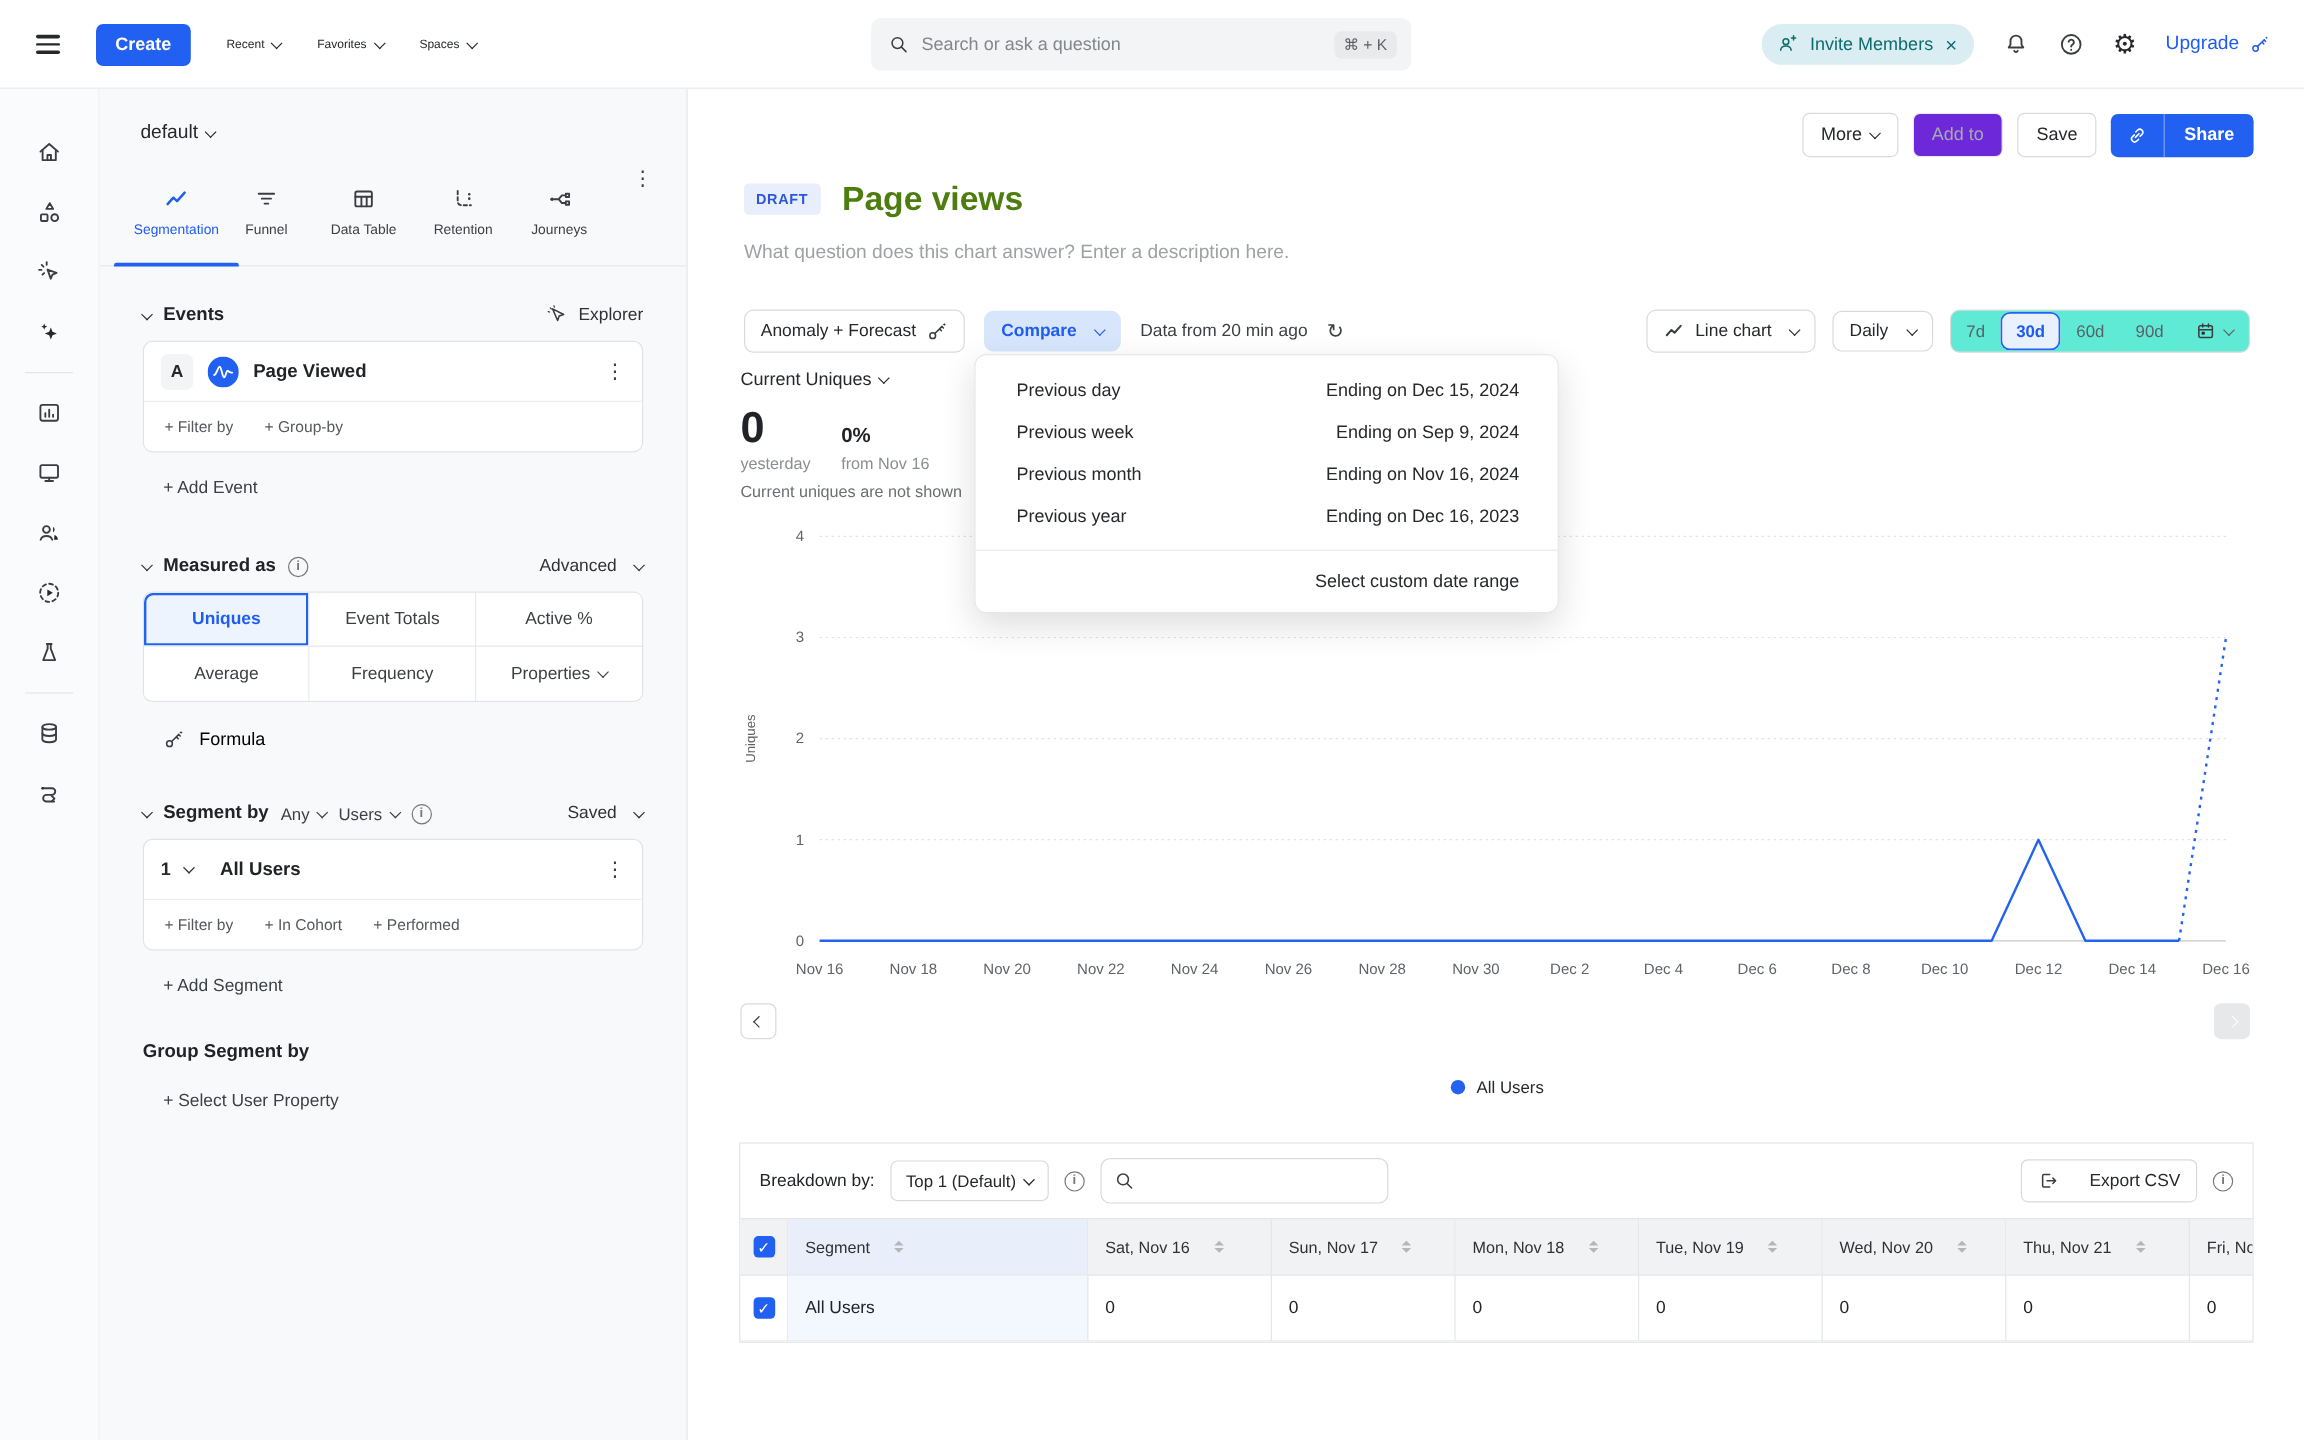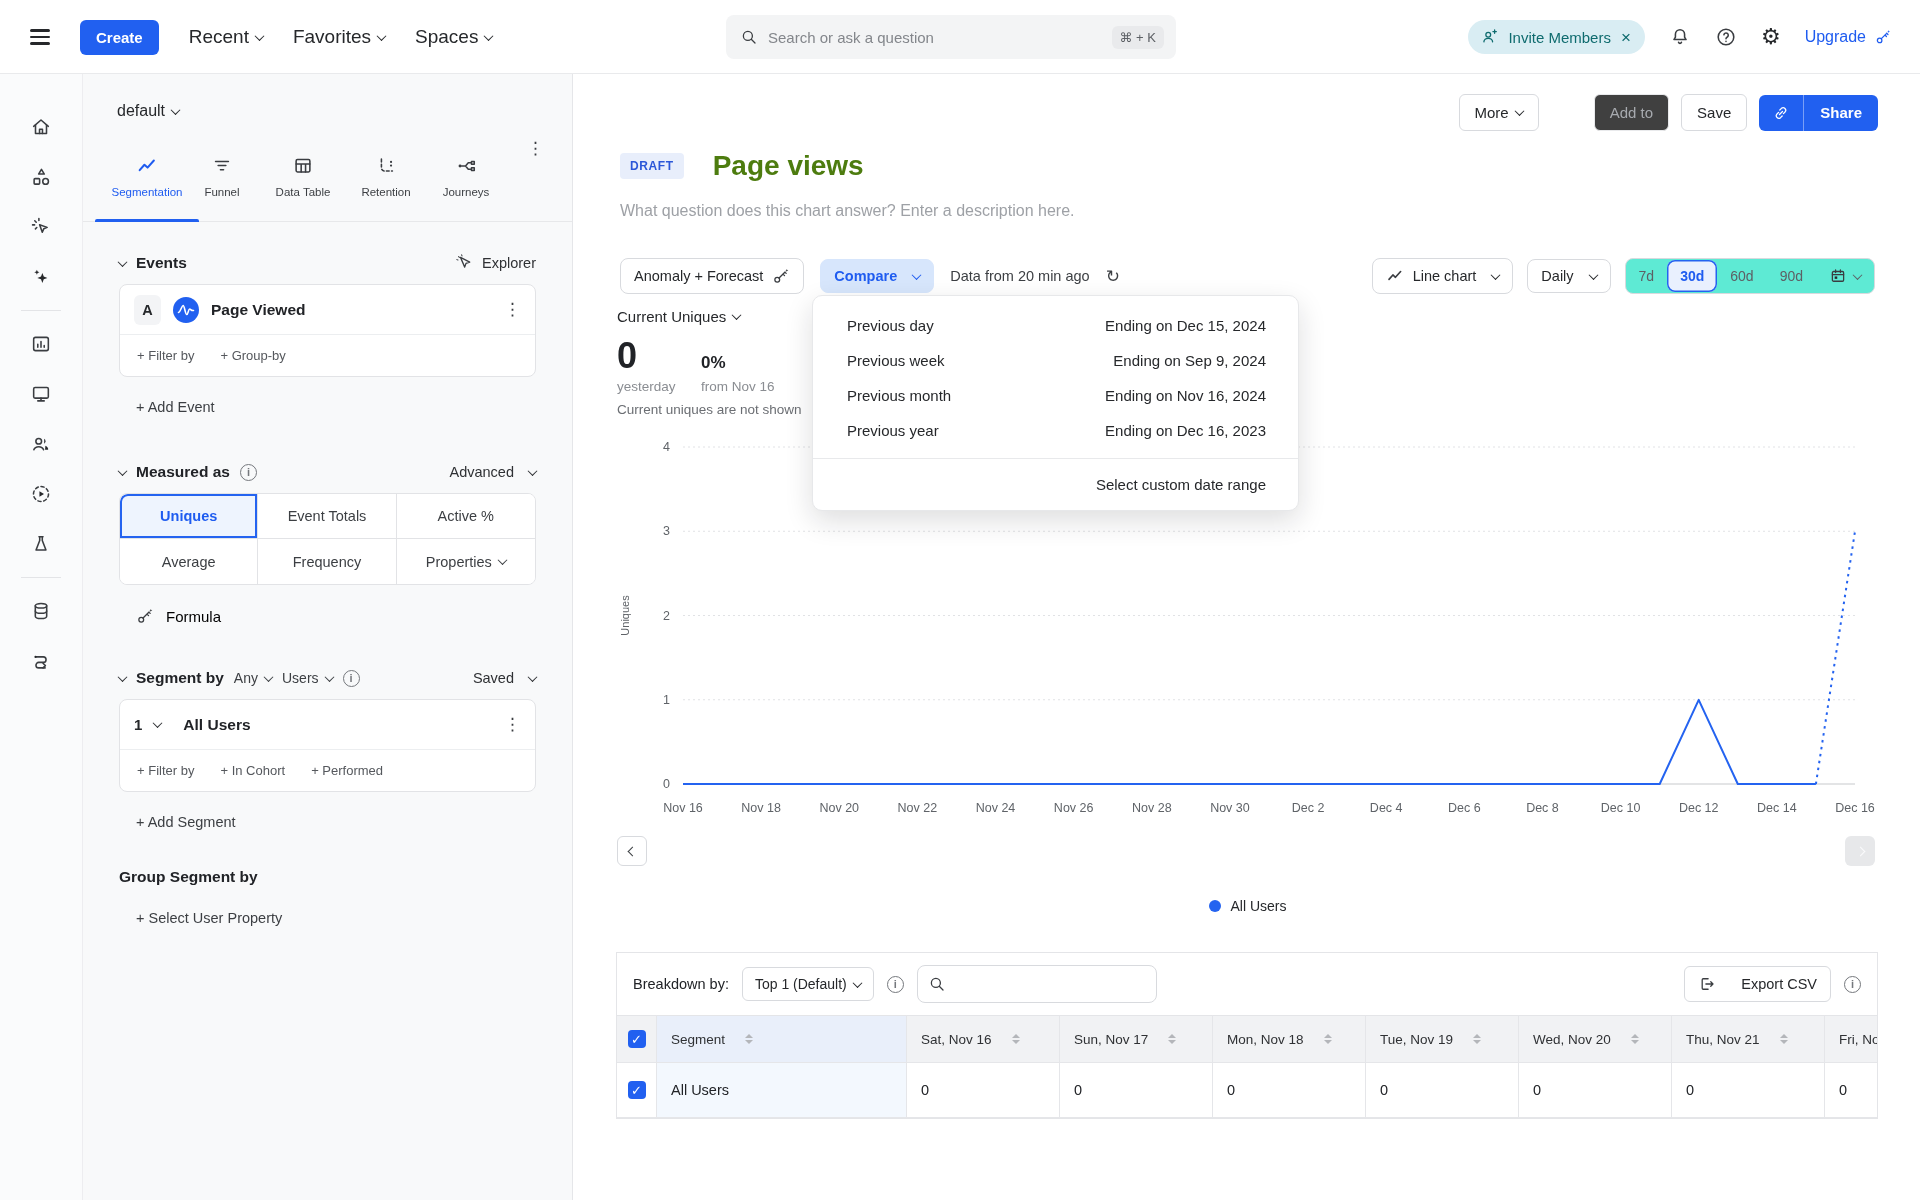--- a/index.html
+++ b/index.html
@@ -14,21 +14,21 @@
   .info::before { content:"i"; }
   .kebab { color:#3a3d41; font-size:17px; line-height:1; cursor:pointer; }
   .kebab::before { content:"\22EE"; }
 
   
   .topnav { position:absolute; left:0; top:0; width:1920px; height:74px; background:#fff; border-bottom:1px solid #e9eaec; z-index:20; }
   .nav-left { position:absolute; left:30px; top:0; height:74px; display:flex; align-items:center; gap:30px; }
   .burger { display:flex; flex-direction:column; gap:4px; cursor:pointer; }
   .burger i { display:block; width:20px; height:2.4px; background:#26282b; border-radius:2px; }
   .btn-create { background:#2160f0; color:#fff; font-size:15px; font-weight:600; border:none; border-radius:6px; padding:9px 16px; cursor:pointer; }
-  .nav-menu { display:flex; align-items:center; font-size:19px; color:#26282b; cursor:pointer; }
+  .nav-menu { display:flex; align-items:center; font-size:10px; color:#26282b; cursor:pointer; }
   .searchbar { position:absolute; left:726px; top:15px; width:450px; height:44px; background:#f3f4f5; border-radius:8px; display:flex; align-items:center; padding:0 12px 0 14px; gap:10px; }
   .searchbar input { flex:1; border:none; background:transparent; outline:none; font-size:15px; color:#26282b; font-family:inherit; }
   .searchbar input::placeholder { color:#83868b; }
   .kbd { background:#e9eaec; border-radius:6px; padding:4px 8px; font-size:13px; color:#5d6065; }
   .nav-right { position:absolute; right:28px; top:0; height:74px; display:flex; align-items:center; gap:24px; }
   .invite-pill { display:flex; align-items:center; gap:10px; background:#d9edf3; border-radius:19px; padding:8px 14px 8px 12px; color:#0e6b6e; font-size:15px; cursor:pointer; }
   .invite-x { font-size:17px; line-height:1; cursor:pointer; }
   .invite-x::before { content:"\00D7"; }
   .gear-glyph { font-size:22px; color:#26282b; line-height:1; cursor:pointer; }
   .gear-glyph::before { content:"\2699"; }
@@ -66,25 +66,25 @@
   .mcell:nth-child(3n) { border-right:none; }
   .mcell:nth-child(n+4) { border-bottom:none; }
   .mcell.sel { box-shadow:inset 0 0 0 2px #2463f0; background:#eef4fe; color:#1f5cf0; font-weight:600; border-radius:8px 0 0 0; }
   .formula-row { margin:22px 0 0 17px; display:flex; align-items:center; gap:12px; font-size:15px; color:#000000; cursor:pointer; }
   .seg-num { font-weight:700; font-size:15px; color:#26282b; }
 
   
   .main { position:absolute; left:573px; top:74px; right:0; bottom:0; background:#fff; }
   .actions { position:absolute; top:20px; right:42px; display:flex; align-items:center; gap:12px; }
   .btn { display:flex; align-items:center; border:1px solid #d8dade; background:#fff; border-radius:6px; padding:9px 15px; font-size:15px; color:#26282b; cursor:pointer; font-family:inherit; }
-  .btn.disabled { background:#404040; border-color:#e9eaec; color:#a7aaaf; cursor:default;margin-left:43px; }
+  .btn.disabled { background:#6d28d9; border-color:#e9eaec; color:#a7aaaf; cursor:default; }
   .share-split { display:flex; align-items:stretch; background:#2160f0; border-radius:6px; overflow:hidden; cursor:pointer; }
   .share-split .seg-ic { padding:9px 13px; border-right:1px solid rgba(255,255,255,.4); display:flex; align-items:center; }
   .share-split .seg-tx { padding:9px 16px; color:#fff; font-size:15px; font-weight:600; display:flex; align-items:center; }
-  .title-row { position:absolute; left:47px; top:76px; display:flex; align-items:center; gap:29px; }
+  .title-row { position:absolute; left:47px; top:76px; display:flex; align-items:center; gap:18px; }
   .draft { background:#e8eefb; color:#2b57d8; font-size:12px; font-weight:700; letter-spacing:.6px; padding:6px 10px; border-radius:4px; }
   .page-title { font-size:28px; font-weight:700; color:#4d7c0f; }
   .desc { position:absolute; left:47px; top:128px; font-size:16px; color:#9ea1a6; cursor:text; }
   .tb-left { position:absolute; left:47px; top:184px; display:flex; align-items:center; gap:16px; }
   .pill { display:flex; align-items:center; gap:9px; border:1px solid #d8dade; border-radius:8px; padding:8px 13px; font-size:14.5px; color:#26282b; cursor:pointer; background:#fff; }
   .pill.blue { background:#d7e6fc; border-color:#d7e6fc; color:#1f5cf0; font-weight:600; }
   .fresh { font-size:14.5px; color:#3c3f43; }
   .refresh { font-size:17px; color:#3c3f43; cursor:pointer; }
   .refresh::before { content:"\21BB"; }
   .tb-right { position:absolute; right:45px; top:184px; display:flex; align-items:center; gap:14px; }

